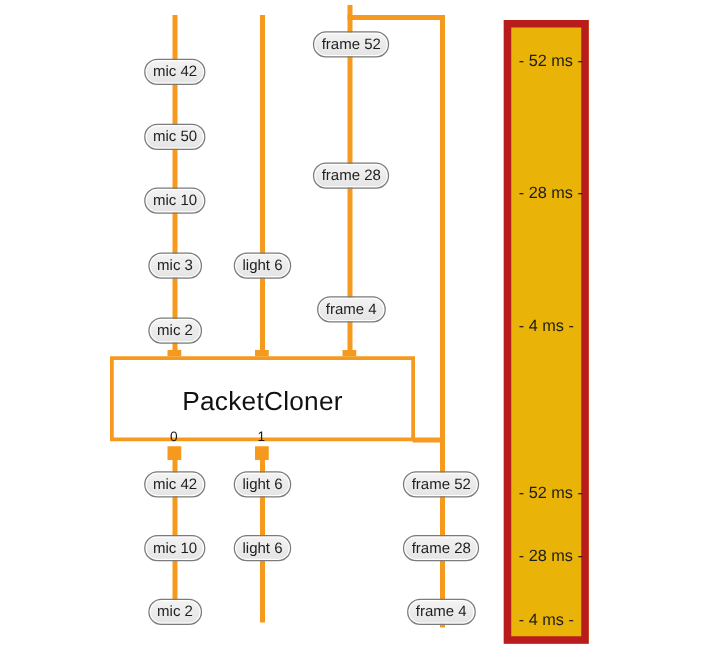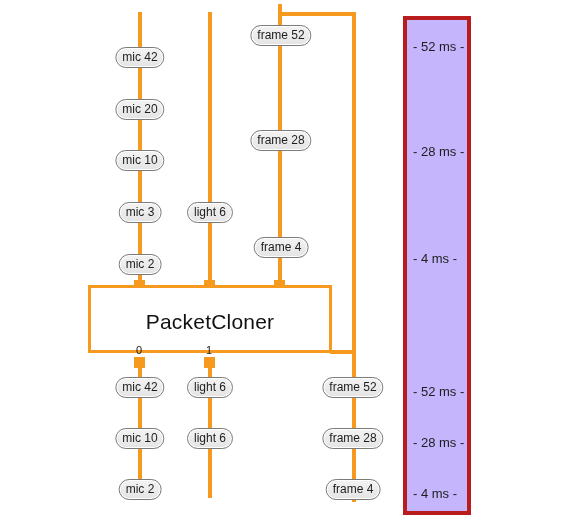--- a/index.html
+++ b/index.html
@@ -81,22 +81,22 @@
     color: #1d1d1d;
     text-align: center;
     white-space: nowrap;
     box-sizing: border-box;
     transform: translateX(-50%);
   }
 
   
   .ruler {
     position: absolute;
-    border: 4px solid #b91c1c;
-    background: #c4b5fd;
+    border: 6px solid #b91c1c;
+    background: #eab308;
     box-sizing: border-box;
   }
   .ruler-tick {
     position: absolute;
     left: 6px;
     font-size: 13px;
     color: #1d1d1d;
     white-space: nowrap;
   }
 </style>
@@ -129,21 +129,21 @@
 
   <div class="port" style="left:134px; top:357px;"></div>
   <div class="port" style="left:204px; top:357px;"></div>
 
   <div class="wire-v" style="left:138px; top:362px; height:136px;"></div>
   <div class="wire-v" style="left:208px; top:362px; height:136px;"></div>
 
   <div class="wire-h" style="left:330px; top:350px; width:24px;"></div>
 
   <div class="pill" style="left:140px; top:47px;">mic 42</div>
-  <div class="pill" style="left:140px; top:99px;">mic 20</div>
+  <div class="pill" style="left:140px; top:99px;">mic 50</div>
   <div class="pill" style="left:140px; top:150px;">mic 10</div>
   <div class="pill" style="left:140px; top:202px;">mic 3</div>
   <div class="pill" style="left:140px; top:254px;">mic 2</div>
 
   <div class="pill" style="left:210px; top:202px;">light 6</div>
 
   <div class="pill" style="left:281px; top:25px;">frame 52</div>
   <div class="pill" style="left:281px; top:130px;">frame 28</div>
   <div class="pill" style="left:281px; top:237px;">frame 4</div>
 

